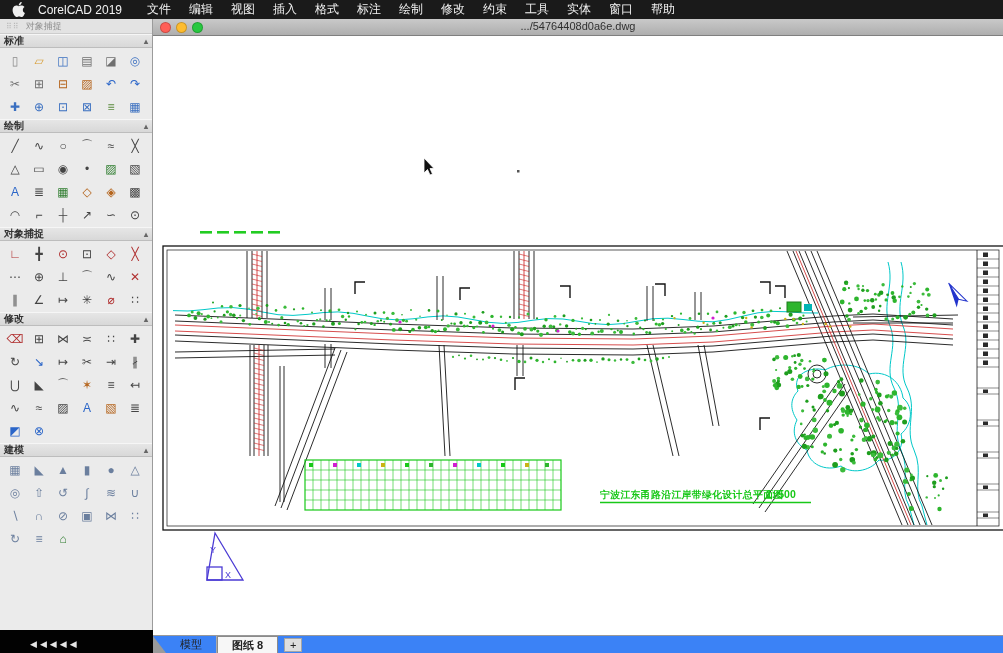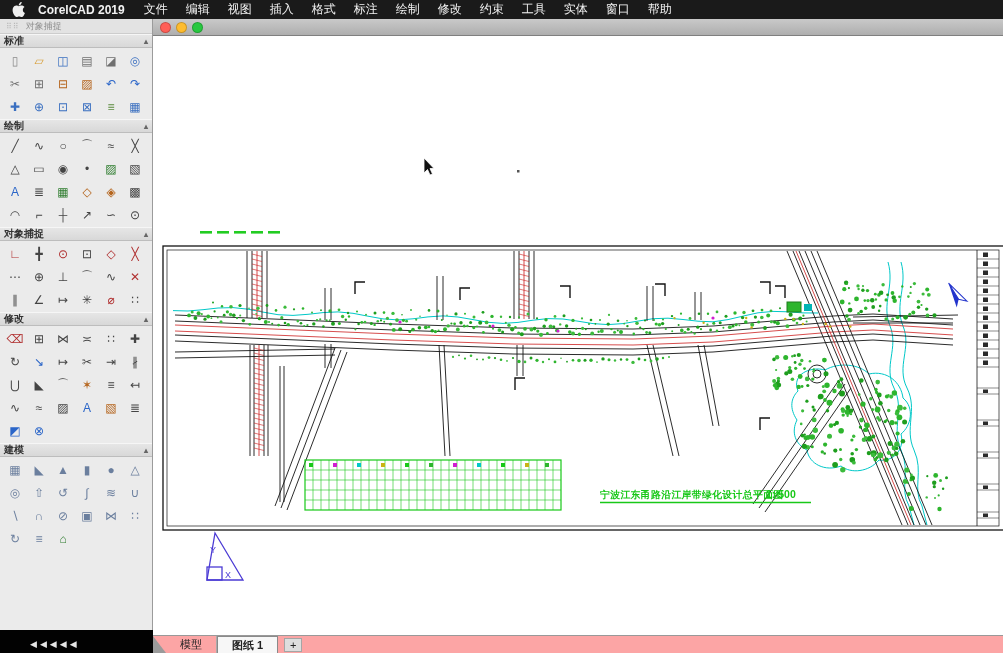--- a/index.html
+++ b/index.html
@@ -4,21 +4,21 @@
 <style>
   *{margin:0;padding:0;box-sizing:border-box}
   html,body{width:1003px;height:653px;overflow:hidden;background:#fff;
     font-family:"Liberation Sans",sans-serif;-webkit-font-smoothing:antialiased}
   #root{position:relative;width:1003px;height:653px;background:#fff}
 
   
   #menubar{position:absolute;left:0;top:0;width:1003px;height:19px;background:#1a1a1a;
     display:flex;align-items:center;color:#f2f2f2;font-size:12px;padding-left:12px;z-index:30}
   #menubar .apple{width:14px;height:15px;margin-right:12px;display:flex;align-items:center}
-  #menubar .appname{font-weight:bold;margin-right:10px;white-space:nowrap}
+  #menubar .appname{font-weight:normal;margin-right:16px;white-space:nowrap}
   #menu-items{display:flex}
   .menu-item{padding:0 9px;white-space:nowrap;cursor:default}
 
   
   #titlebar{position:absolute;left:153px;top:19px;width:850px;height:17px;
     background:linear-gradient(#c9c9c9,#aeaeae);border-bottom:1px solid #7f7f7f;z-index:20}
   #titlebar .lights{position:absolute;left:7px;top:3px;display:flex;gap:5px}
   .light{width:11px;height:11px;border-radius:50%;border:1px solid rgba(0,0,0,.2)}
   .light.red{background:#ff5f57}.light.yellow{background:#febc2e}.light.green{background:#28c840}
   #titlebar .doc-title{position:absolute;left:0;right:0;top:1px;text-align:center;
@@ -43,21 +43,21 @@
   #palette-bottom{position:absolute;left:0;top:630px;width:153px;height:23px;background:#020202;
     z-index:10;line-height:23px}
   #palette-bottom .arrows{color:#e6e6e6;font-size:9px;letter-spacing:3px;margin-left:30px}
 
   
   #canvas{position:absolute;left:153px;top:36px;width:850px;height:599px;background:#ffffff;z-index:5}
   #cad-svg{position:absolute;left:0;top:0}
   #cad-svg text{font-family:"Liberation Sans",sans-serif}
 
   
-  #tabbar{position:absolute;left:153px;top:635px;width:850px;height:18px;background:#fca5a5;
+  #tabbar{position:absolute;left:153px;top:635px;width:850px;height:18px;background:#3b82f6;
     border-top:1px solid #999;display:flex;align-items:stretch;font-size:11px;color:#222;z-index:8}
   .corner{width:0;height:0;border-bottom:17px solid #9a9a9a;border-right:13px solid transparent}
   .tab{padding:0 14px;display:flex;align-items:center;border-right:1px solid #ababab;cursor:default}
   .tab.active{background:#f7f7f7;font-weight:bold;border:1px solid #8a8a8a;border-bottom:none}
   .add-tab{width:18px;height:14px;margin:2px 0 0 6px;display:flex;align-items:center;
     justify-content:center;border:1px solid #a5a5a5;background:#dedede;font-size:11px;cursor:default}
 </style>
 </head>
 <body>
 
@@ -238,20 +238,21 @@
   <div id="palette-bottom">
     <span class="arrows">◀◀◀◀◀</span>
   </div>
 
   <div id="titlebar">
     <div class="lights">
       <span class="light red"></span>
       <span class="light yellow"></span>
       <span class="light green"></span>
     </div>
+    <div class="doc-title">.../54764408d0a6e.dwg</div>
   </div>
 
   <div id="canvas">
     <svg id="cad-svg" viewBox="0 0 850 599" width="850" height="599">
       <g fill="#22cc22">
         <rect x="47" y="195" width="12" height="2.6"></rect>
         <rect x="64" y="195" width="12" height="2.6"></rect>
         <rect x="81" y="195" width="12" height="2.6"></rect>
         <rect x="98" y="195" width="12" height="2.6"></rect>
         <rect x="115" y="195" width="12" height="2.6"></rect>
@@ -1008,20 +1009,20 @@
       </g>
     </svg>
   </div>
 
   <div id="tabbar">
     <div class="corner"></div>
     <div class="tab">
       <span>模型</span>
     </div>
     <div class="tab active">
-      <span>图纸 1</span>
+      <span>图纸 8</span>
     </div>
     <div class="add-tab">
       <span>+</span>
     </div>
   </div>
 
 </div>
 
 </body></html>

